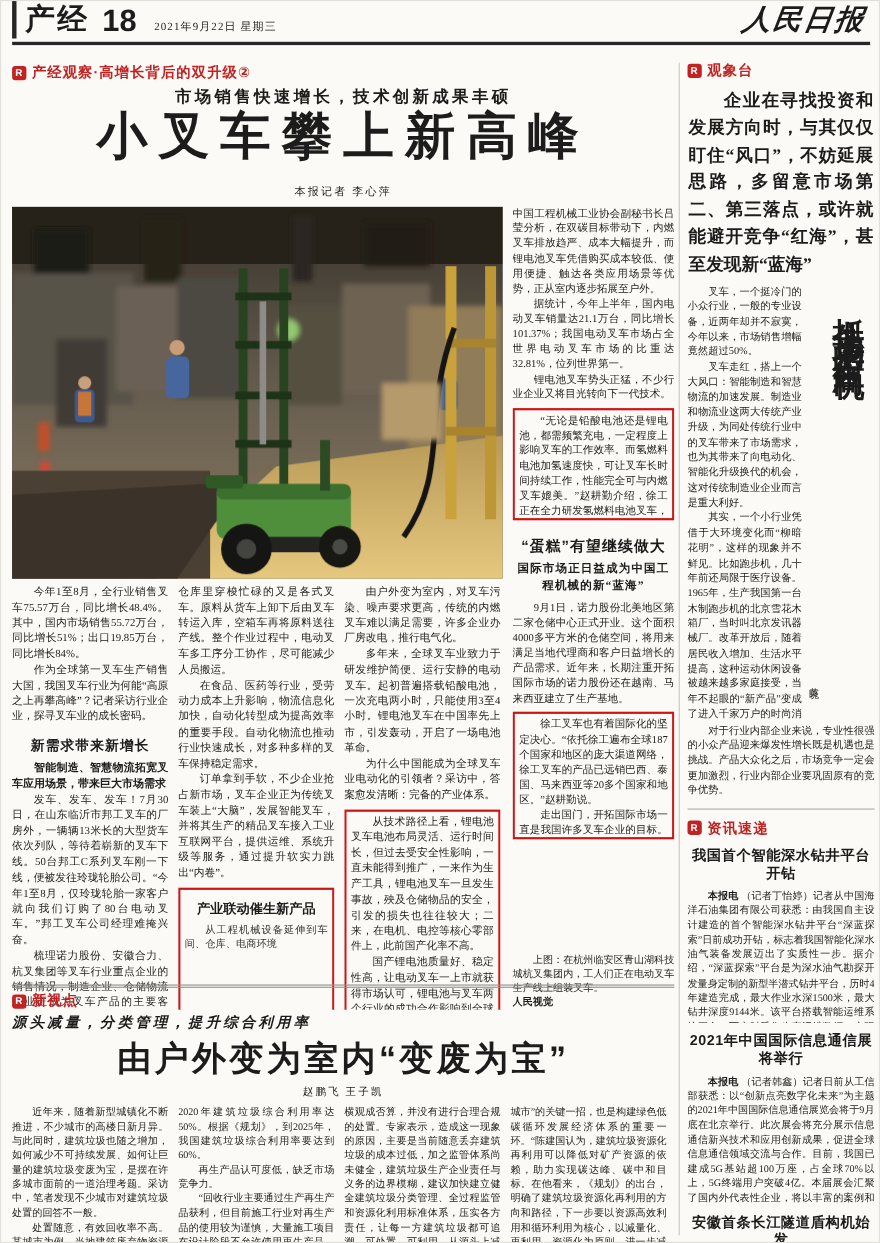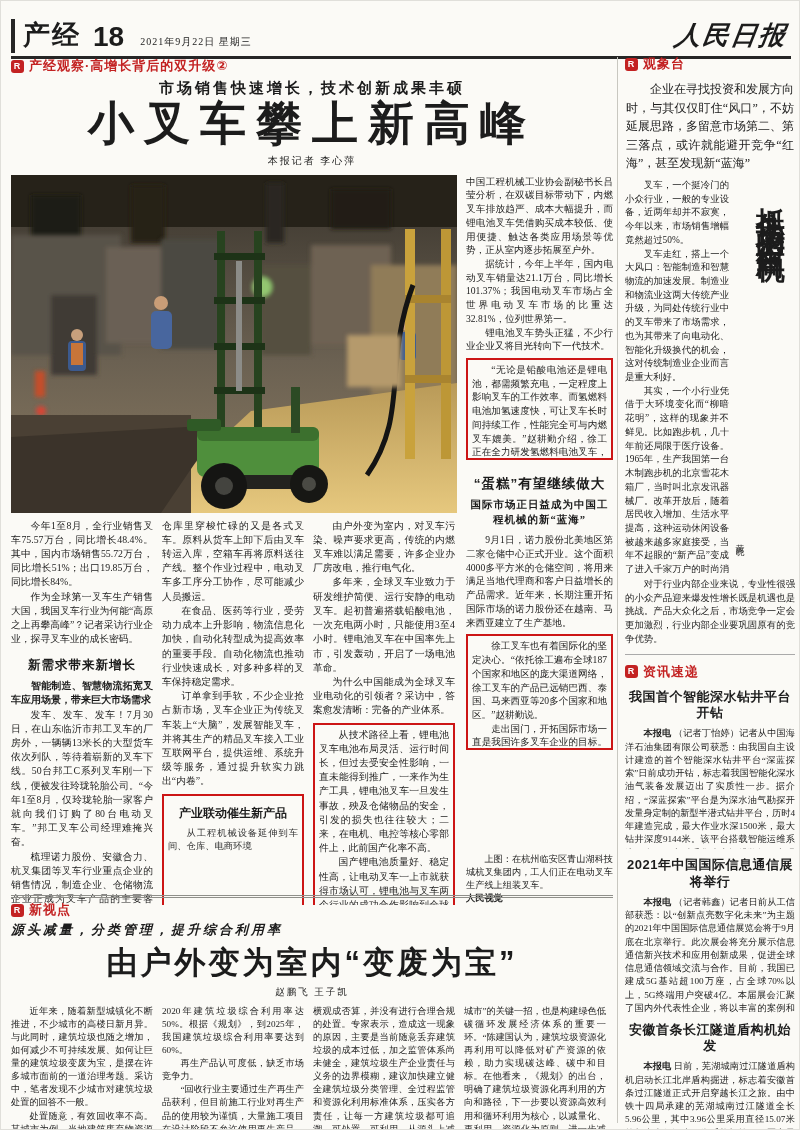--- a/index.html
+++ b/index.html
@@ -4,38 +4,38 @@
 <style>
   * { margin:0; padding:0; box-sizing:border-box; }
   html,body { background:#d8d7d2; }
   .page {
     position:relative; width:800px; height:1130px; margin:0 auto;
     background:#fbfaf6; color:#1c1c1c; overflow:hidden;
     font-family:"Liberation Serif","DejaVu Serif",serif;
     border:1px solid #e0dfda;
   }
   
-  .header { position:absolute; left:10px; top:18px; width:780px; height:40px; border-bottom:3px solid #262626; }
+  .header { position:absolute; left:10px; top:0; width:780px; height:40px; border-bottom:3px solid #262626; }
   .header-inner { display:flex; align-items:flex-end; height:100%; padding-bottom:3px; }
   .header-tick { width:4px; height:34px; background:#262626; margin-right:8px; }
   .section-name { font-family:"Liberation Sans","DejaVu Sans",sans-serif; font-weight:bold; font-size:27px; letter-spacing:2px; }
   .page-num { font-family:"Liberation Sans","DejaVu Sans",sans-serif; font-weight:bold; font-size:28px; margin-left:12px; }
   .date { font-size:10px; margin-left:16px; padding-bottom:4px; letter-spacing:1px; }
   .masthead { margin-left:auto; font-size:26px; font-weight:bold; font-style:italic; transform:skewX(-8deg); letter-spacing:2px; padding-right:4px; }
   
   .red-label { display:flex; align-items:center; gap:5px; color:#c32222; font-weight:bold;
     font-family:"Liberation Sans","DejaVu Sans",sans-serif; font-size:13px; letter-spacing:1px; }
   .logo-sq { width:13px; height:13px; background:#c32222; color:#fff; border-radius:3px;
     font-size:9px; line-height:13px; text-align:center; font-weight:bold; flex:0 0 auto; }
   
   .main { position:absolute; left:10px; top:56px; width:602px; }
   .kicker { text-align:center; font-size:15px; font-weight:bold; letter-spacing:3px; margin-top:4px; }
   .headline { text-align:center; font-family:"Liberation Sans","DejaVu Sans",sans-serif;
     font-weight:900; font-size:46px; letter-spacing:10px; line-height:1.08; margin-top:1px; }
-  .byline { text-align:center; font-size:10px; margin:5px 0 7px; letter-spacing:2px; }
+  .byline { text-align:center; font-size:10px; margin:18px 0 7px; letter-spacing:2px; }
   .article-grid { display:flex; gap:9px; }
   .left-part { width:446px; }
   .photo { width:446px; height:338px; position:relative; background:#555; overflow:hidden; }
   .photo svg { display:block; }
   .cols3 { display:flex; gap:9px; margin-top:6px; }
   .col { width:142px; height:386px; overflow:hidden; font-size:9.8px; line-height:1.45; text-align:justify; }
   .col4 { width:147px; height:730px; overflow:hidden; font-size:9.6px; line-height:1.43; text-align:justify; display:flex; flex-direction:column; }
   .col p, .col4 p, .news-body p, .nv-col p, .obs-body p, .obs-tail p { text-indent:2em; margin:0; }
   p.no-indent { text-indent:0; }
   .subhead { text-align:center; text-indent:0; font-family:"Liberation Sans","DejaVu Sans",sans-serif;
@@ -52,21 +52,21 @@
   .box-c4b { height:116px; flex:0 0 auto; }
   .subhead2 { text-align:center; margin:9px 0 6px; }
   .subhead2-t { font-family:"Liberation Sans","DejaVu Sans",sans-serif; font-weight:bold; font-size:13.5px; letter-spacing:1px; }
   .subhead2-s { font-weight:bold; font-size:10.5px; margin-top:4px; letter-spacing:1px; }
   .caption { margin-top:auto; font-size:9.2px; line-height:1.4; }
   .caption .cap-text { text-indent:2em; }
   .credit { text-align:left; font-weight:bold; }
   
   .vrule { position:absolute; left:616px; top:56px; height:1066px; width:1px; background:#c8c7c0; }
   .sidebar { position:absolute; left:624px; top:54px; width:170px; }
-  .obs-intro { font-weight:normal; font-size:12px; line-height:1.55; text-align:justify; margin:7px 1px 6px; text-indent:2em; }
+  .obs-intro { font-weight:bold; font-size:16px; line-height:1.55; text-align:justify; margin:7px 1px 6px; text-indent:2em; }
   .obs-flow { display:flex; height:394px; overflow:hidden; }
   .obs-body { width:104px; font-size:9.4px; line-height:1.46; text-align:justify; overflow:hidden; }
   .vtitle-wrap { width:64px; position:relative; }
   .vtitle { writing-mode:vertical-rl; font-family:"Liberation Sans","DejaVu Sans",sans-serif;
     font-weight:900; font-size:29px; letter-spacing:5px; position:absolute; right:2px; top:6px; height:386px; }
   .vauthor { writing-mode:vertical-rl; font-size:9px; position:absolute; left:4px; bottom:34px; color:#333; }
   .obs-tail { font-size:9.4px; line-height:1.46; text-align:justify; height:66px; overflow:hidden; margin-top:5px; }
   .sb-divider { border-top:1px solid #aaa; margin:10px 0 8px; }
   .news-title { text-align:center; font-family:"Liberation Sans","DejaVu Sans",sans-serif;
     font-weight:bold; font-size:13px; letter-spacing:0.5px; margin:8px 0 6px; line-height:1.25; }

